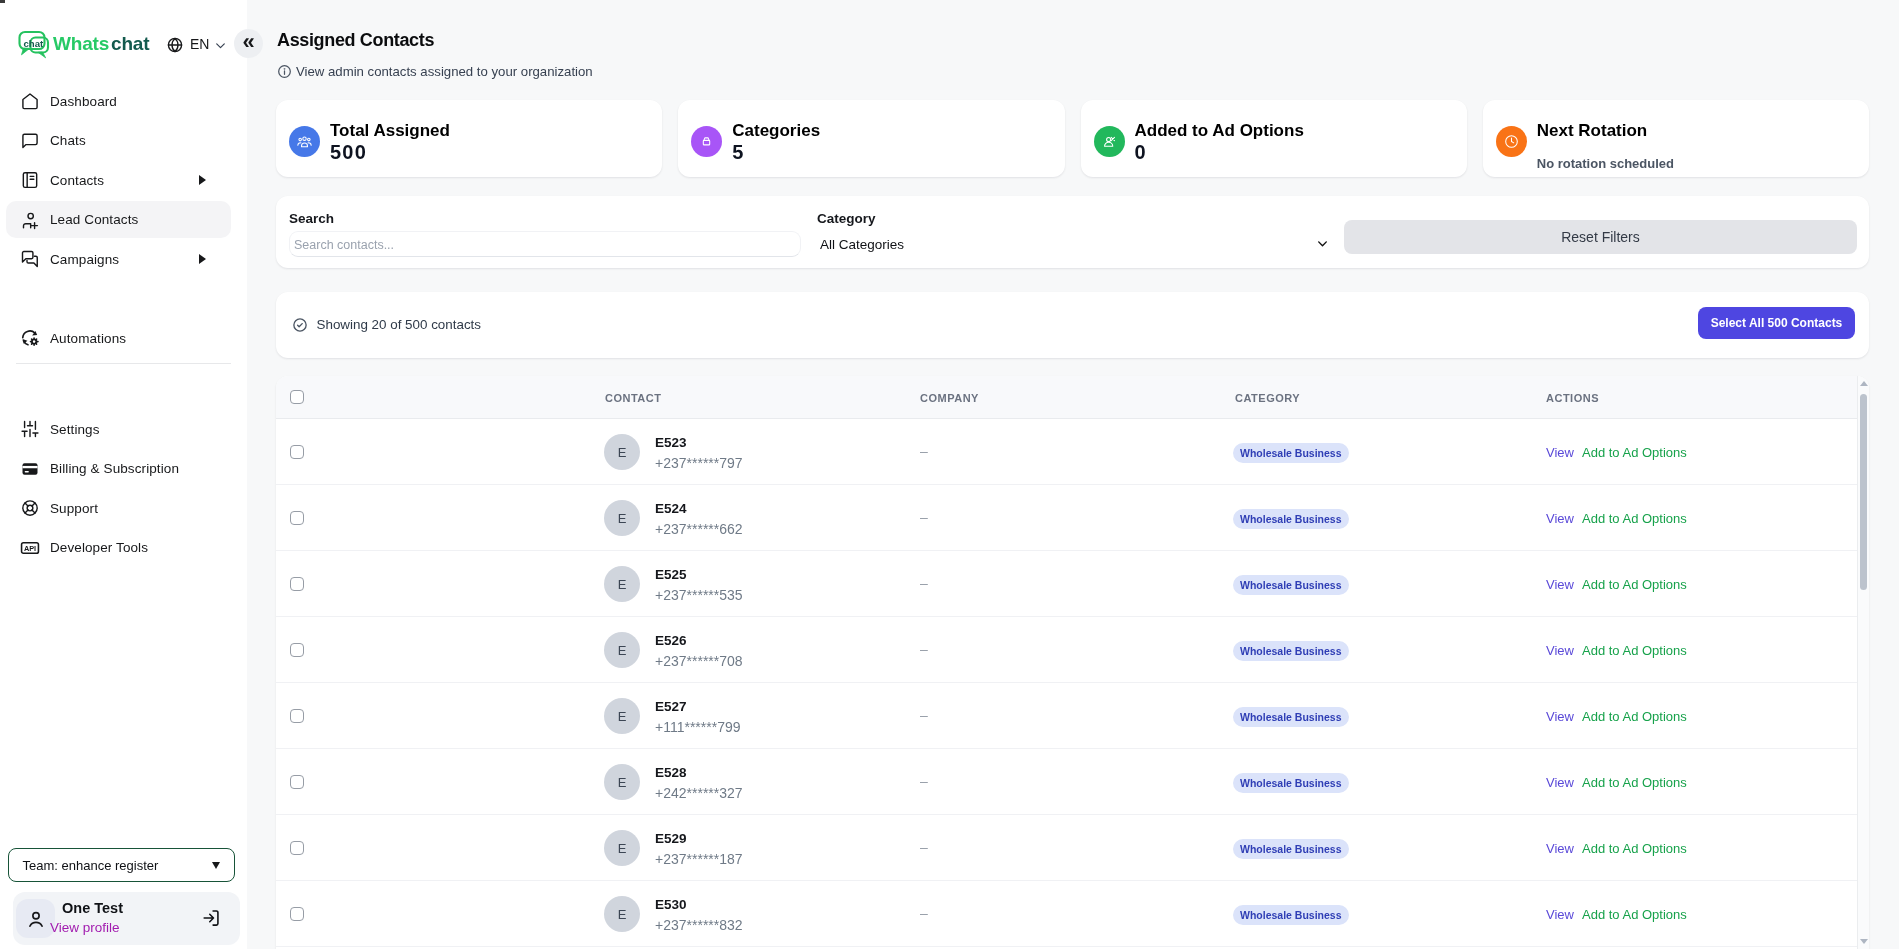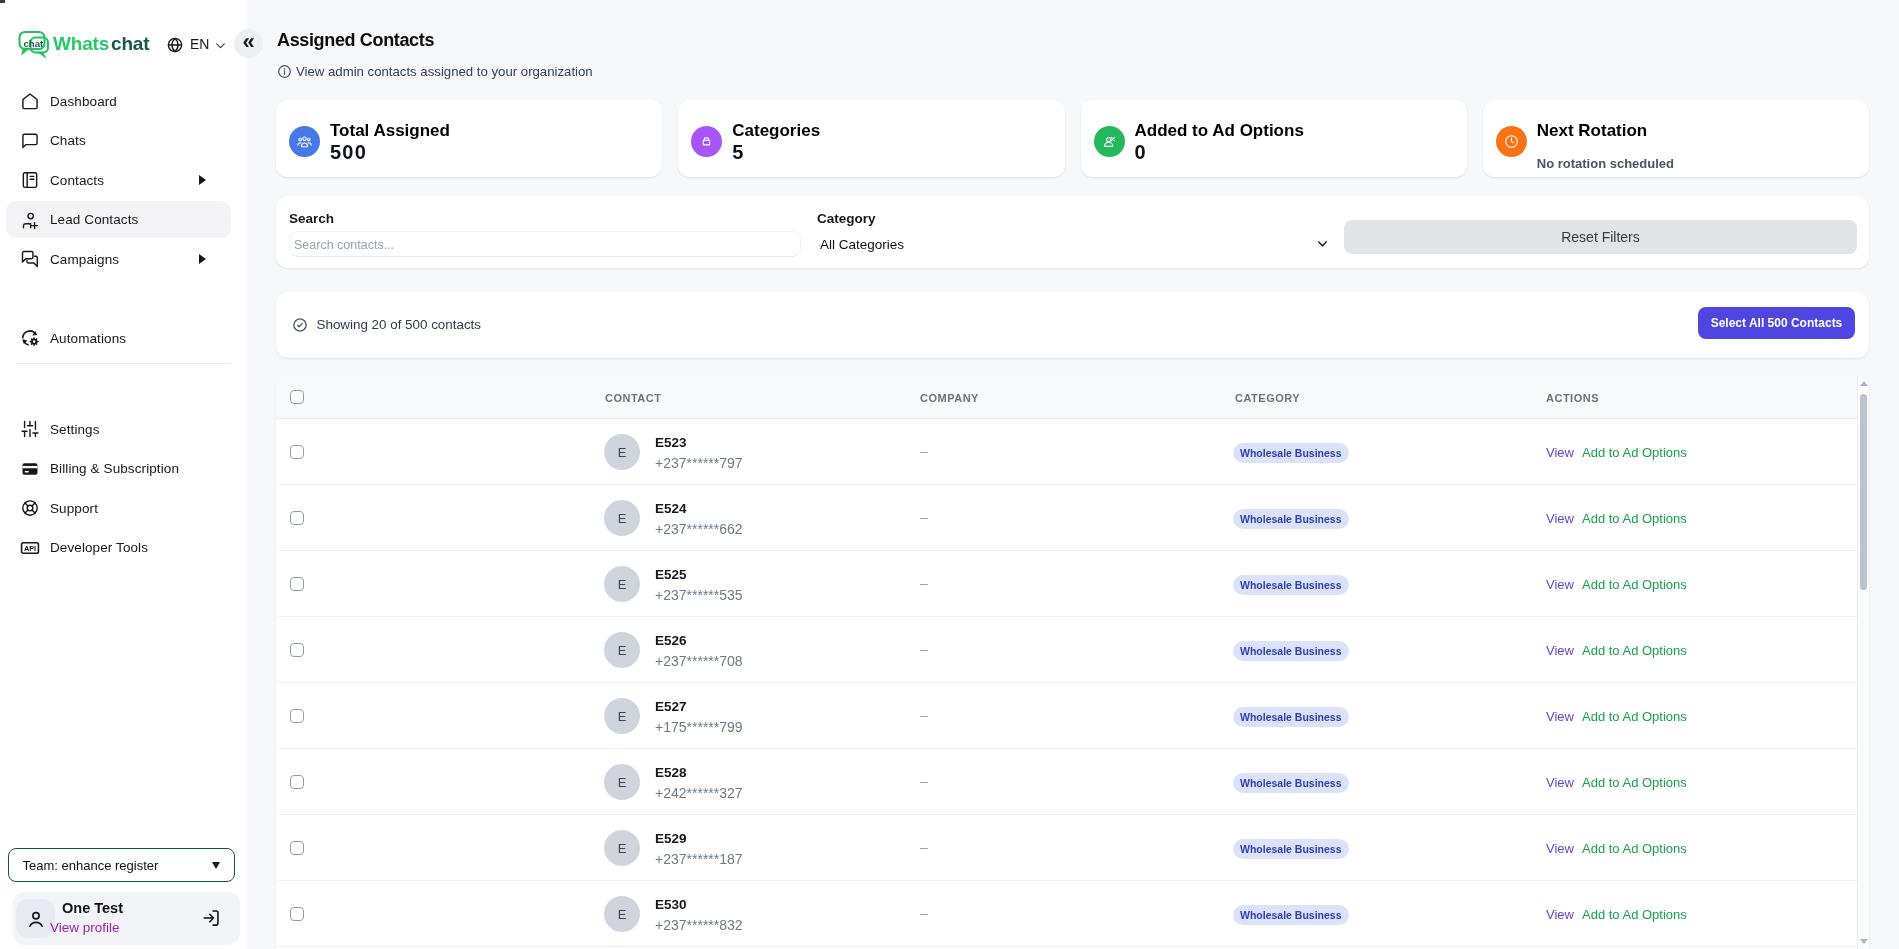--- a/index.html
+++ b/index.html
@@ -282,21 +282,21 @@
       <div class="ph">+237******708</div>
       <div class="dash">–</div>
       <div class="pill">Wholesale Business</div>
       <div class="lnk-v">View</div>
       <div class="lnk-g">Add to Ad Options</div>
     </div>
 <div class="row" style="top:307px;">
       <span class="cb" style="left:13.5px;top:26px;"></span>
       <div class="avatar">E</div>
       <div class="nm">E527</div>
-      <div class="ph">+175******799</div>
+      <div class="ph">+111******799</div>
       <div class="dash">–</div>
       <div class="pill">Wholesale Business</div>
       <div class="lnk-v">View</div>
       <div class="lnk-g">Add to Ad Options</div>
     </div>
 <div class="row" style="top:373px;">
       <span class="cb" style="left:13.5px;top:26px;"></span>
       <div class="avatar">E</div>
       <div class="nm">E528</div>
       <div class="ph">+242******327</div>

